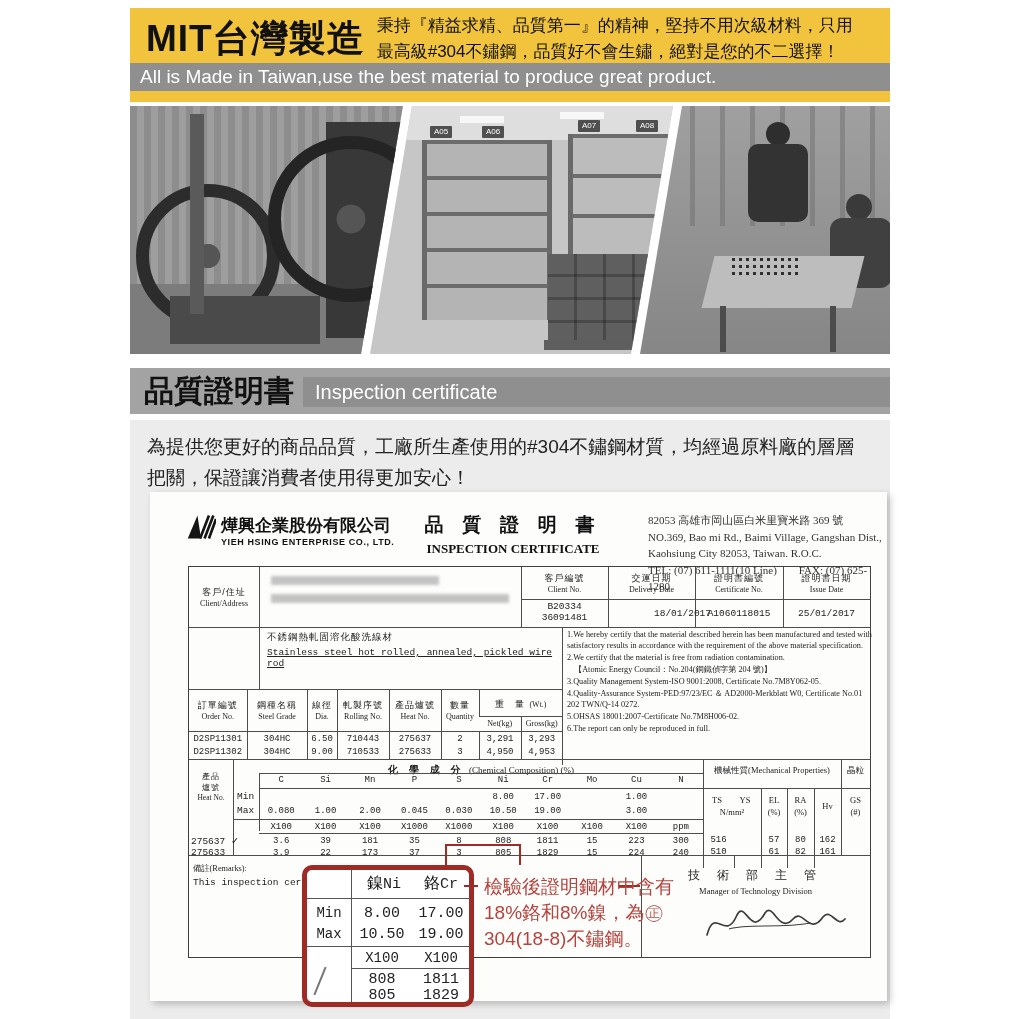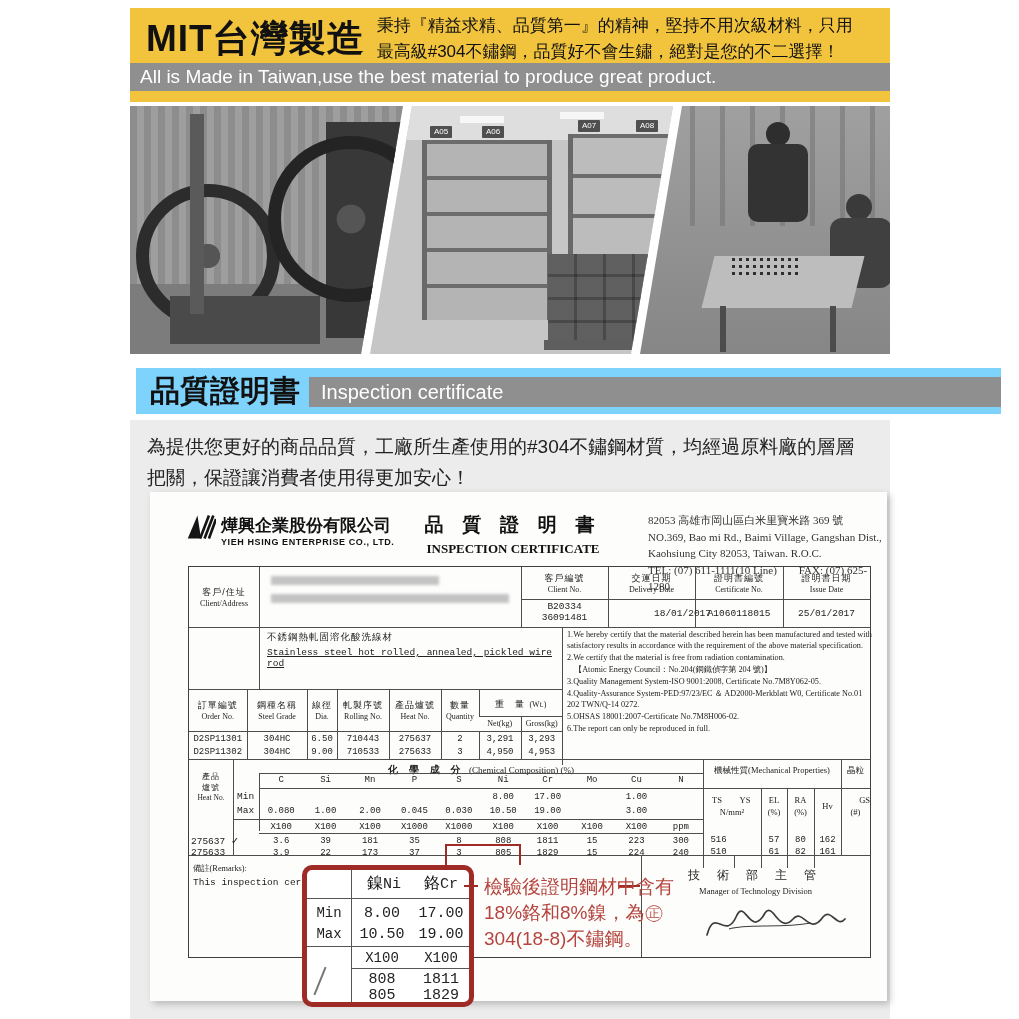--- a/index.html
+++ b/index.html
@@ -21,21 +21,21 @@
   .p1{clip-path:polygon(0px 0px,273px 0px,231px 248px,0px 248px);
       background:repeating-linear-gradient(90deg,#8d8d8d 0 7px,#9e9e9e 7px 14px);}
   .p2{clip-path:polygon(282px 0px,543px 0px,501px 248px,240px 248px);background:#c6c6c6;}
   .p3{clip-path:polygon(552px 0px,760px 0px,760px 248px,510px 248px);
       background:linear-gradient(#a0a0a0,#868686);}
   .shape{position:absolute;}
   .ring{border-radius:50%;border:13px solid #2c2c2c;background:radial-gradient(circle,#555 0 14%,transparent 15%);}
   .chip{position:absolute;background:#4f4f4f;color:#fff;font-size:8px;line-height:10px;padding:1px 4px;border-radius:1px;}
 
   
-  .s2{left:136px;top:368px;width:865px;height:46px;background:#7dd3fc;}
+  .s2{left:130px;top:368px;width:760px;height:46px;background:#a3a3a3;}
   .s2-title{position:absolute;left:14px;top:0;font-size:30px;font-weight:bold;line-height:46px;color:#111;}
   .s2-graybar{position:absolute;left:173px;right:0;top:9px;height:30px;background:#8F8F8F;color:#fff;
               font-size:20px;line-height:30px;padding-left:12px;}
   .lower-bg{left:130px;top:420px;width:760px;height:599px;background:#ECECEC;}
   .desc{left:130px;top:420px;width:760px;padding:12px 17px;font-size:19px;line-height:1.62;color:#222;}
 
   
   .paper{left:150px;top:492px;width:737px;height:509px;background:#FDFDFC;
          box-shadow:3px 3px 7px rgba(0,0,0,.22);}
   .serif{font-family:"Liberation Serif","DejaVu Serif",serif;}
@@ -403,21 +403,21 @@
       <div class="vline" style="left:598px;top:221px;height:67px;"></div>
       <div class="vline" style="left:625px;top:221px;height:67px;"></div>
       <div class="mech-h" style="left:518px;top:228px;width:20px;">TS</div>
       <div class="mech-h" style="left:546px;top:228px;width:20px;">YS</div>
       <div class="mech-h" style="left:514px;top:240px;width:58px;">N/mm²</div>
       <div class="mech-h" style="left:572px;top:228px;width:26px;">EL</div>
       <div class="mech-h" style="left:572px;top:240px;width:26px;">(%)</div>
       <div class="mech-h" style="left:598px;top:228px;width:27px;">RA</div>
       <div class="mech-h" style="left:598px;top:240px;width:27px;">(%)</div>
       <div class="mech-h" style="left:625px;top:234px;width:27px;">Hv</div>
-      <div class="mech-h" style="left:652px;top:228px;width:29px;text-align:right;">GS</div>
+      <div class="mech-h" style="left:652px;top:228px;width:29px;">GS</div>
       <div class="mech-h" style="left:652px;top:240px;width:29px;">(#)</div>
       <div class="mech-v" style="left:514px;top:268px;width:31px;">516</div>
       <div class="mech-v" style="left:572px;top:268px;width:26px;">57</div>
       <div class="mech-v" style="left:598px;top:268px;width:27px;">80</div>
       <div class="mech-v" style="left:625px;top:268px;width:27px;">162</div>
       <div class="mech-v" style="left:514px;top:280px;width:31px;">510</div>
       <div class="mech-v" style="left:572px;top:280px;width:26px;">61</div>
       <div class="mech-v" style="left:598px;top:280px;width:27px;">82</div>
       <div class="mech-v" style="left:625px;top:280px;width:27px;">161</div>
 

